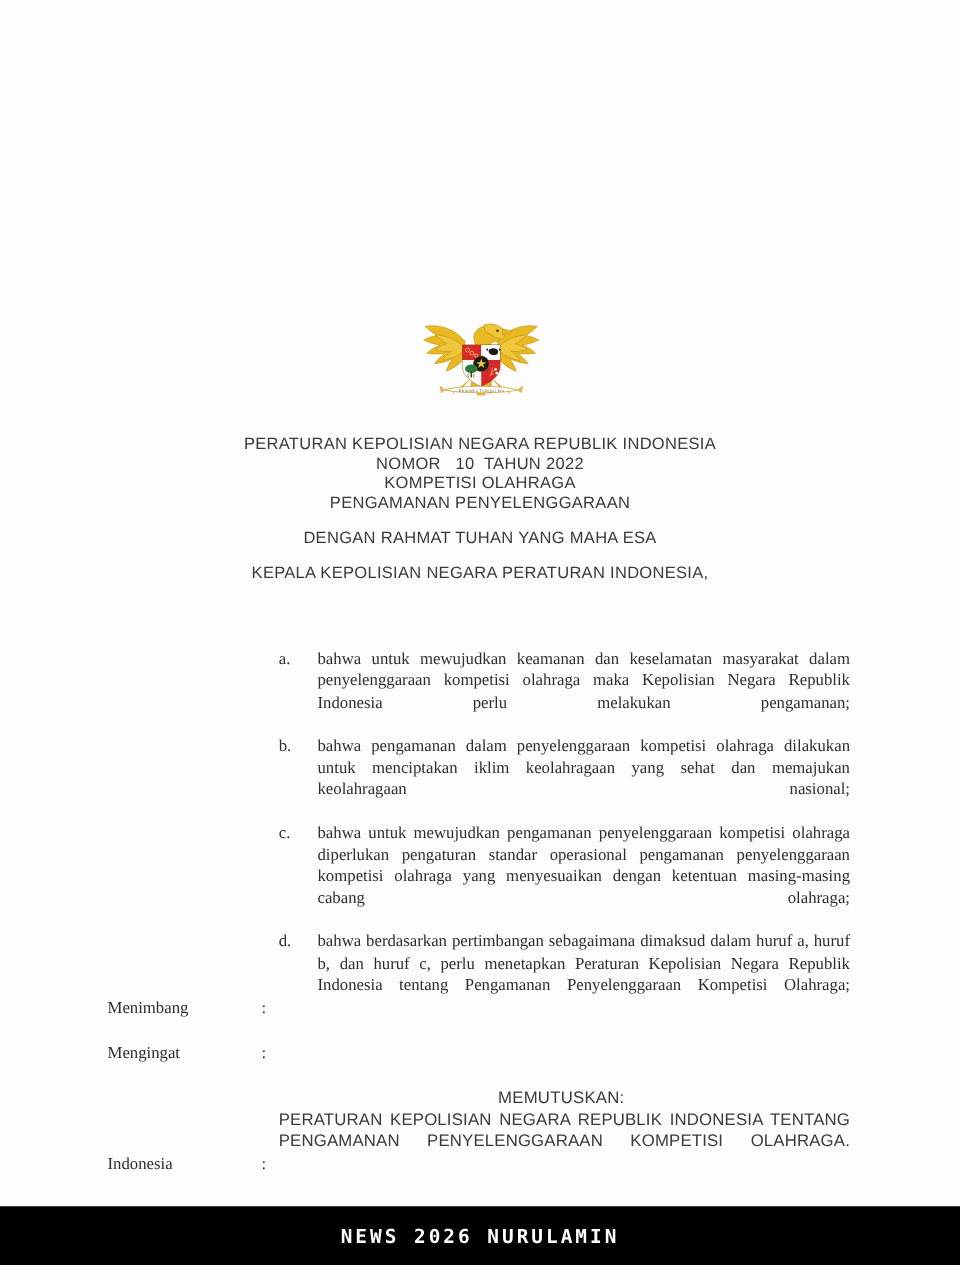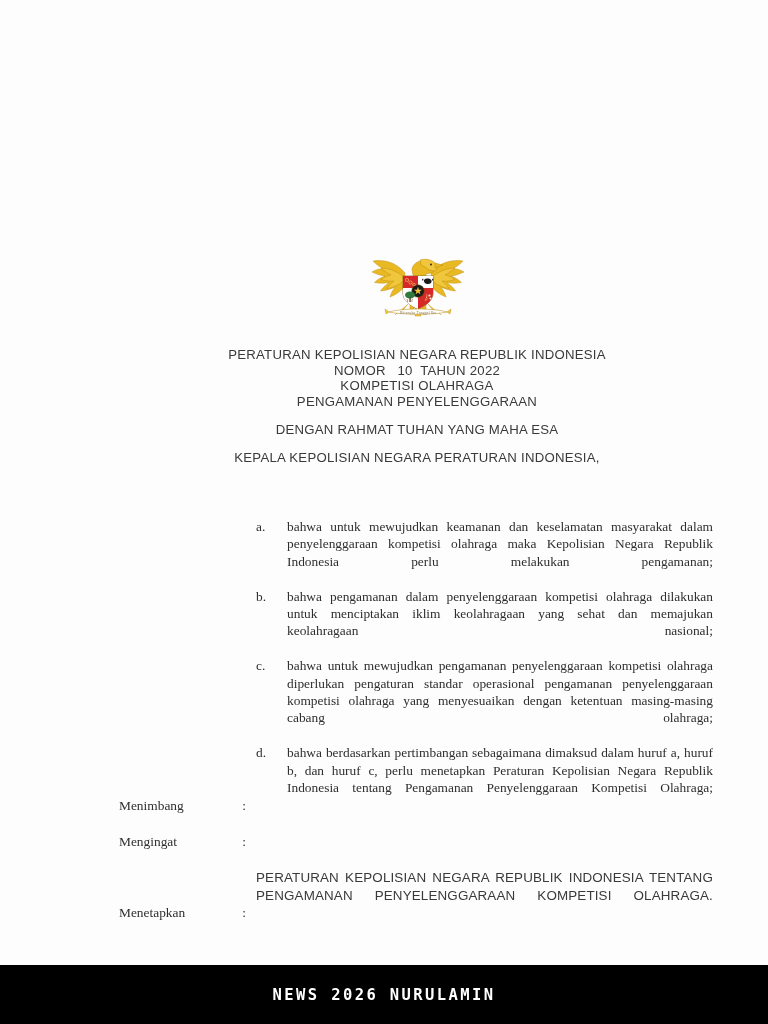--- a/index.html
+++ b/index.html
@@ -16,21 +16,20 @@
     position: relative;
     overflow: hidden;
   }
 
   .page {
     position: absolute;
     top: 0; left: 0;
     width: 608px;
     height: 965px;
     background: #fdfdfd;
-    margin-left: 33px;
   }
 
   
   .emblem-wrap {
     position: absolute;
     left: 333px;
     top: 252px;
     width: 104px;
     height: 68px;
   }
@@ -152,21 +151,21 @@
     color: #3a3a3a;
     letter-spacing: 0.15px;
   }
 
   
   .footer-banner {
     position: absolute;
     left: 0;
     top: 965px;
     width: 768px;
-    height: 59px;
+    height: 47px;
     background: #000000;
     display: flex;
     align-items: center;
     justify-content: center;
   }
   .footer-text {
     color: #ffffff;
     font-family: "DejaVu Sans Mono", "Liberation Mono", monospace;
     font-size: 15.5px;
     font-weight: bold;
@@ -318,23 +317,24 @@
 
     <div class="gap-md"></div>
 
     <div class="row">
       <div class="label-cell">Mengingat</div>
       <div class="colon-cell">:</div>
     </div>
 
     <div class="gap-md"></div>
 
+    <div class="memutuskan-row">MEMUTUSKAN:</div>
 
     <div class="row">
-      <div class="label-cell">Menetapkan</div>
+      <div class="label-cell">Indonesia</div>
       <div class="colon-cell">:</div>
       <div class="content-cell">
         <div class="para-text uppercase-para">PERATURAN KEPOLISIAN NEGARA REPUBLIK INDONESIA TENTANG PENGAMANAN PENYELENGGARAAN KOMPETISI OLAHRAGA.</div>
       </div>
     </div>
 
   </div>
 </div>
 
 <div class="footer-banner">

